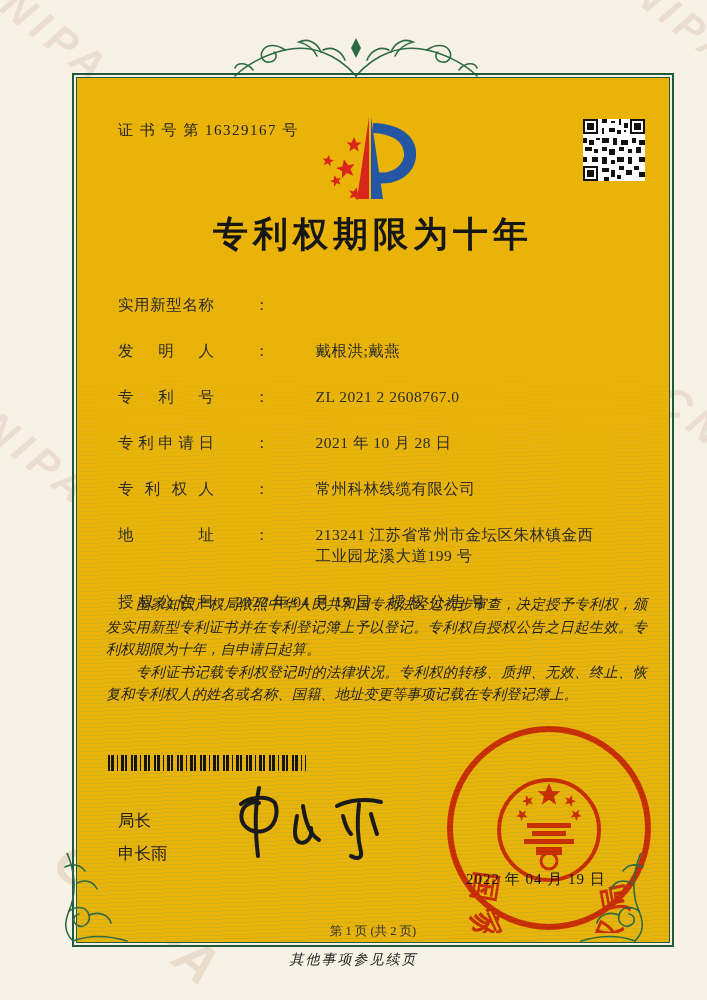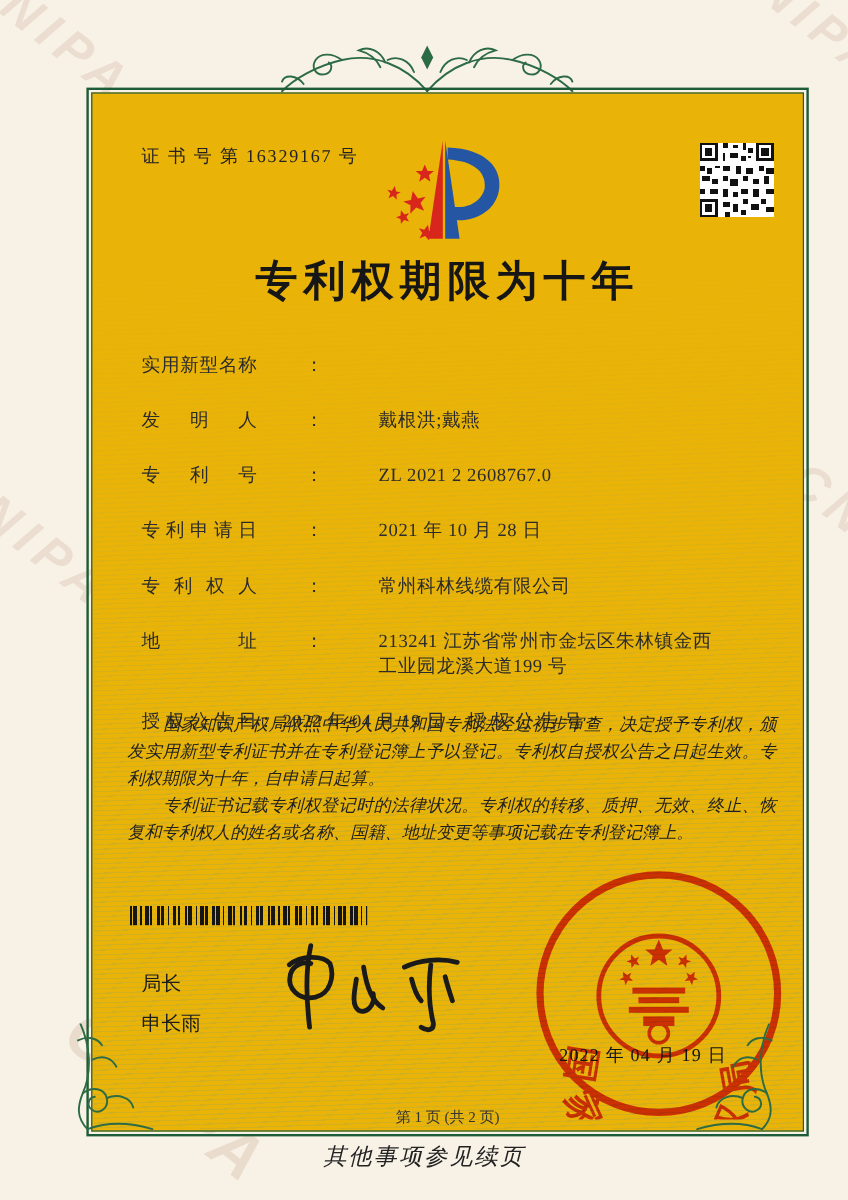--- a/index.html
+++ b/index.html
@@ -80,21 +80,21 @@
   .signature{position:absolute;left:148px;top:698px;}
   .signature path{stroke:#1a1a1a;stroke-width:4;fill:none;stroke-linecap:round;stroke-linejoin:round;}
   .seal{position:absolute;left:367px;top:645px;opacity:.92;mix-blend-mode:multiply;}
   .seal-date{
     position:absolute;left:389px;top:792px;font-size:15px;letter-spacing:1px;
     color:#131313;z-index:5;white-space:nowrap;
   }
   .page-num{position:absolute;left:0;top:845px;width:100%;text-align:center;font-size:12.5px;color:#333;}
   .footer-note{
     position:absolute;left:0;top:951px;width:100%;text-align:center;
-    font-size:19px;font-style:italic;color:#222;letter-spacing:2px;
+    font-size:14px;font-style:italic;color:#222;letter-spacing:2px;
   }
 </style>
 </head>
 <body>
 
 <div class="page">
 
   <div class="wm wm1">CNIPA</div>
   <div class="wm wm2">CNIPA</div>
   <div class="wm wm3">CNIPA</div>

